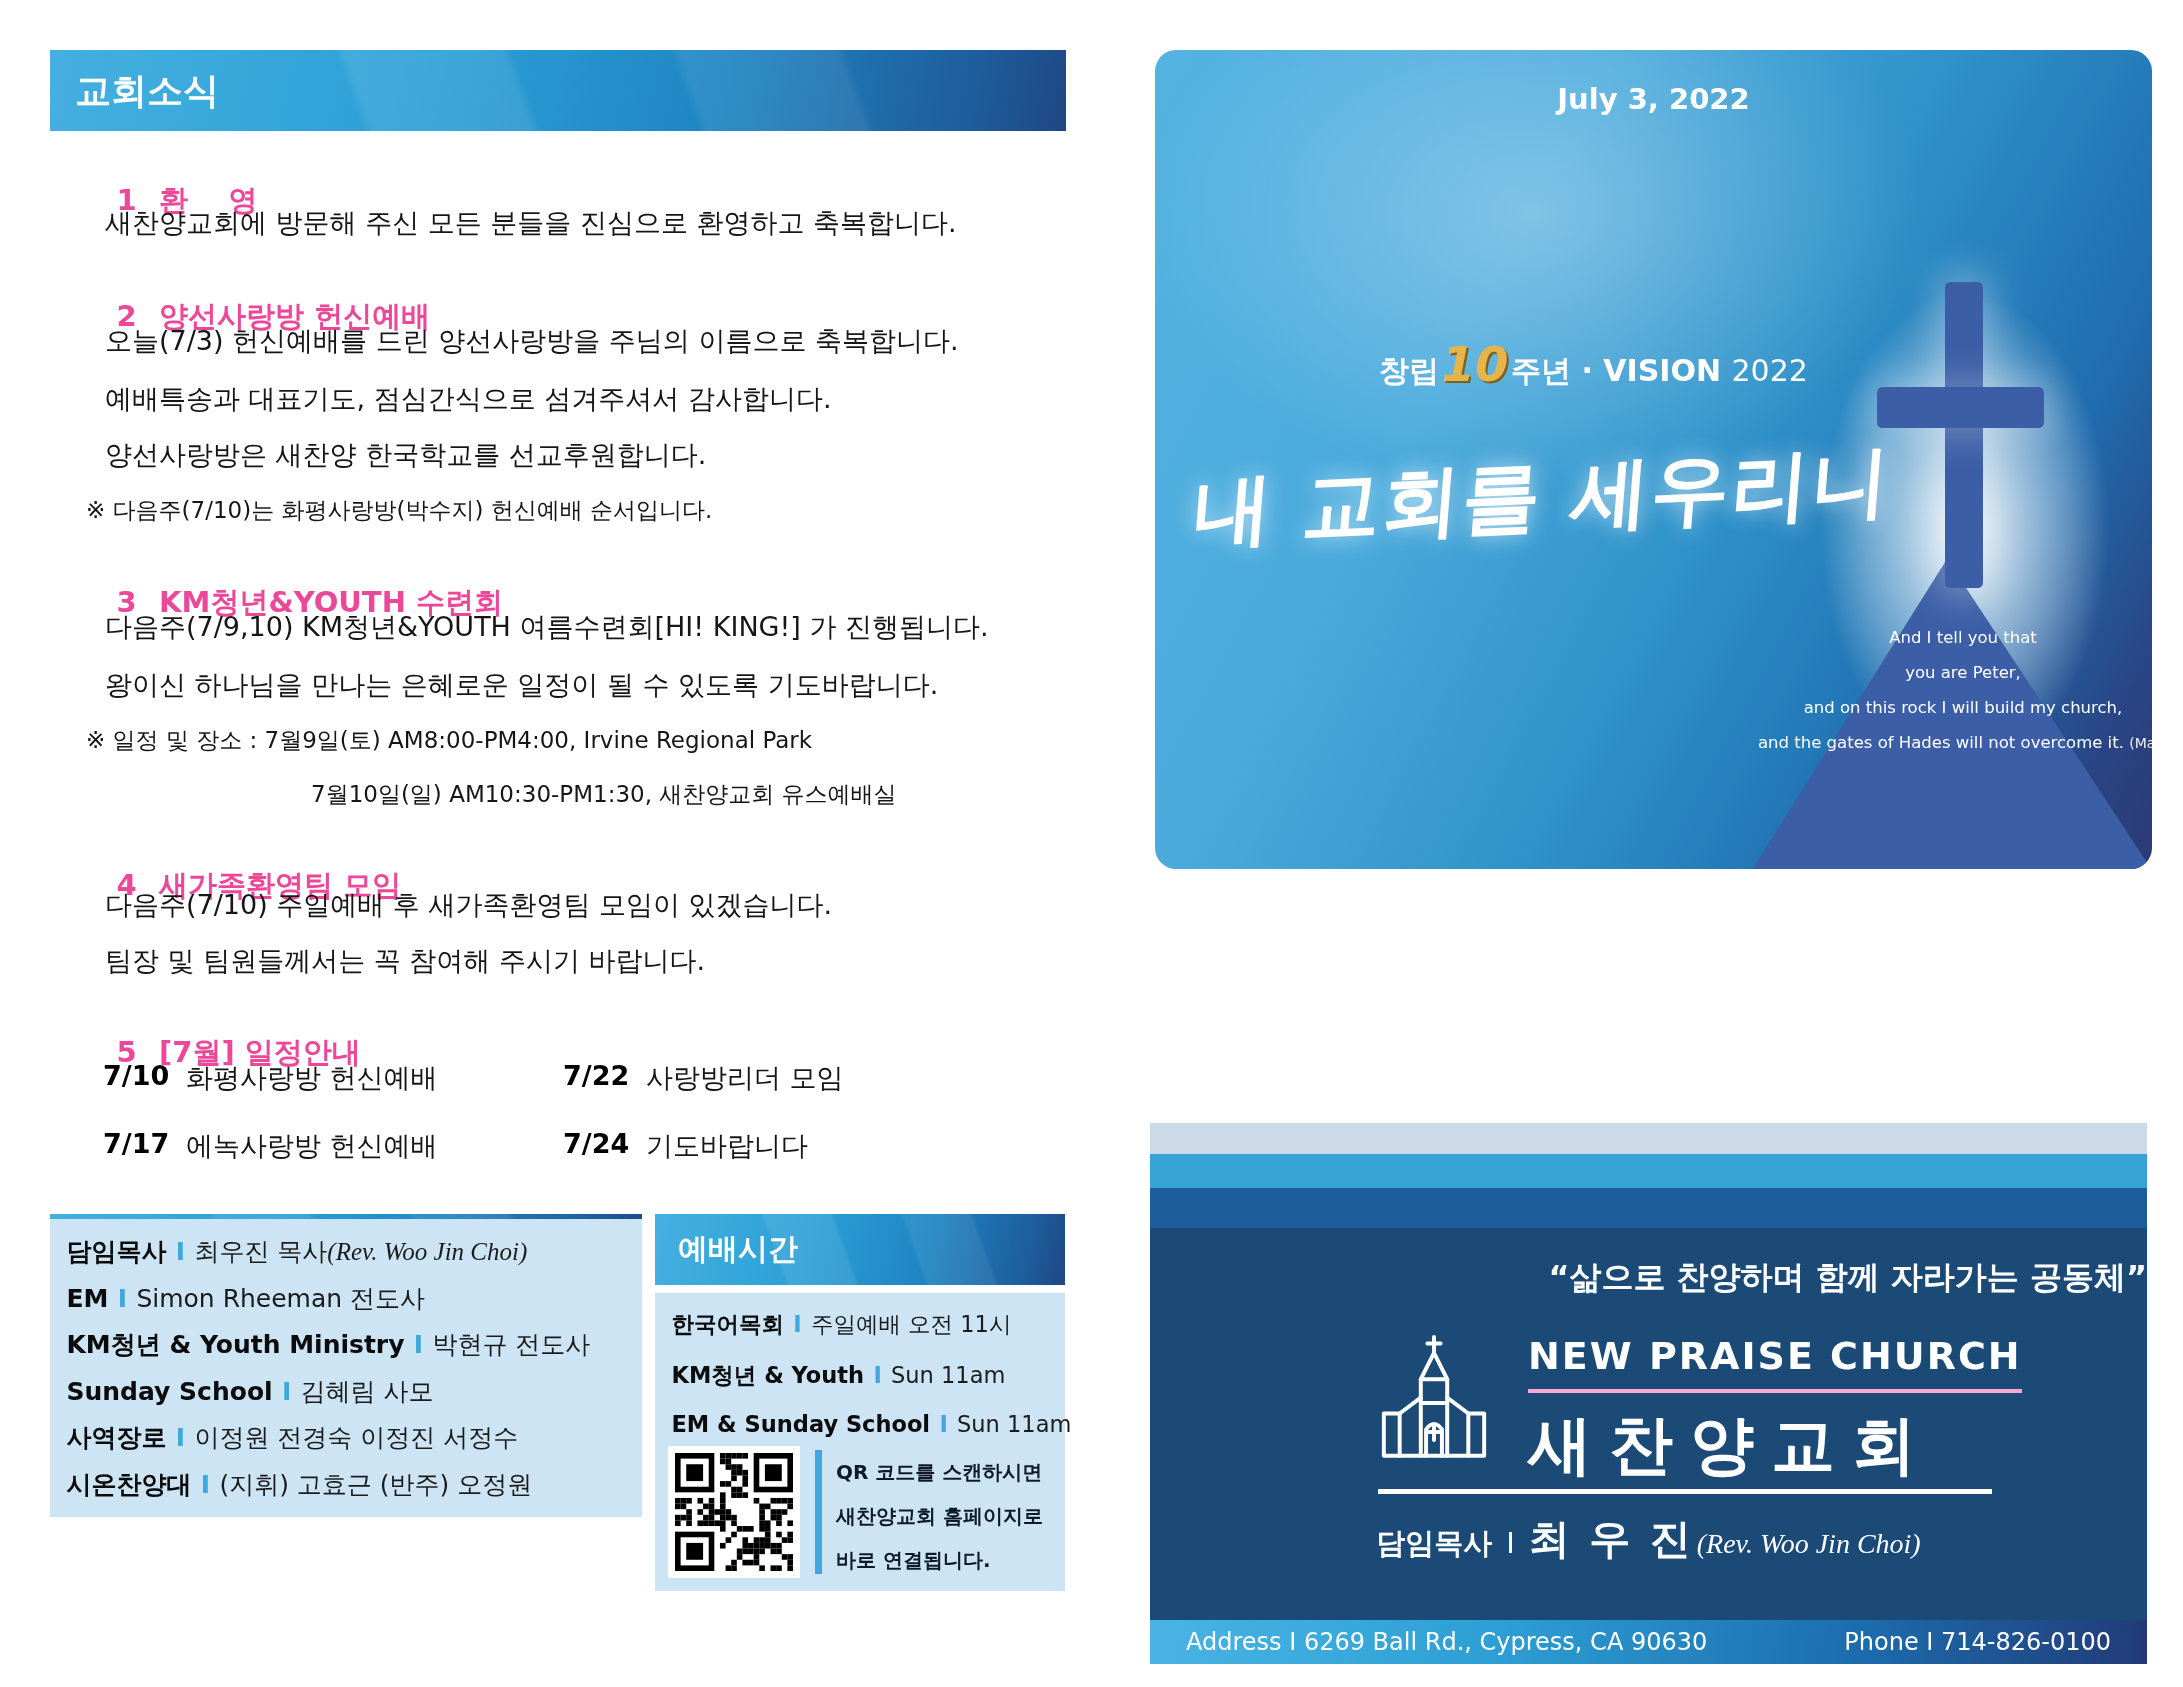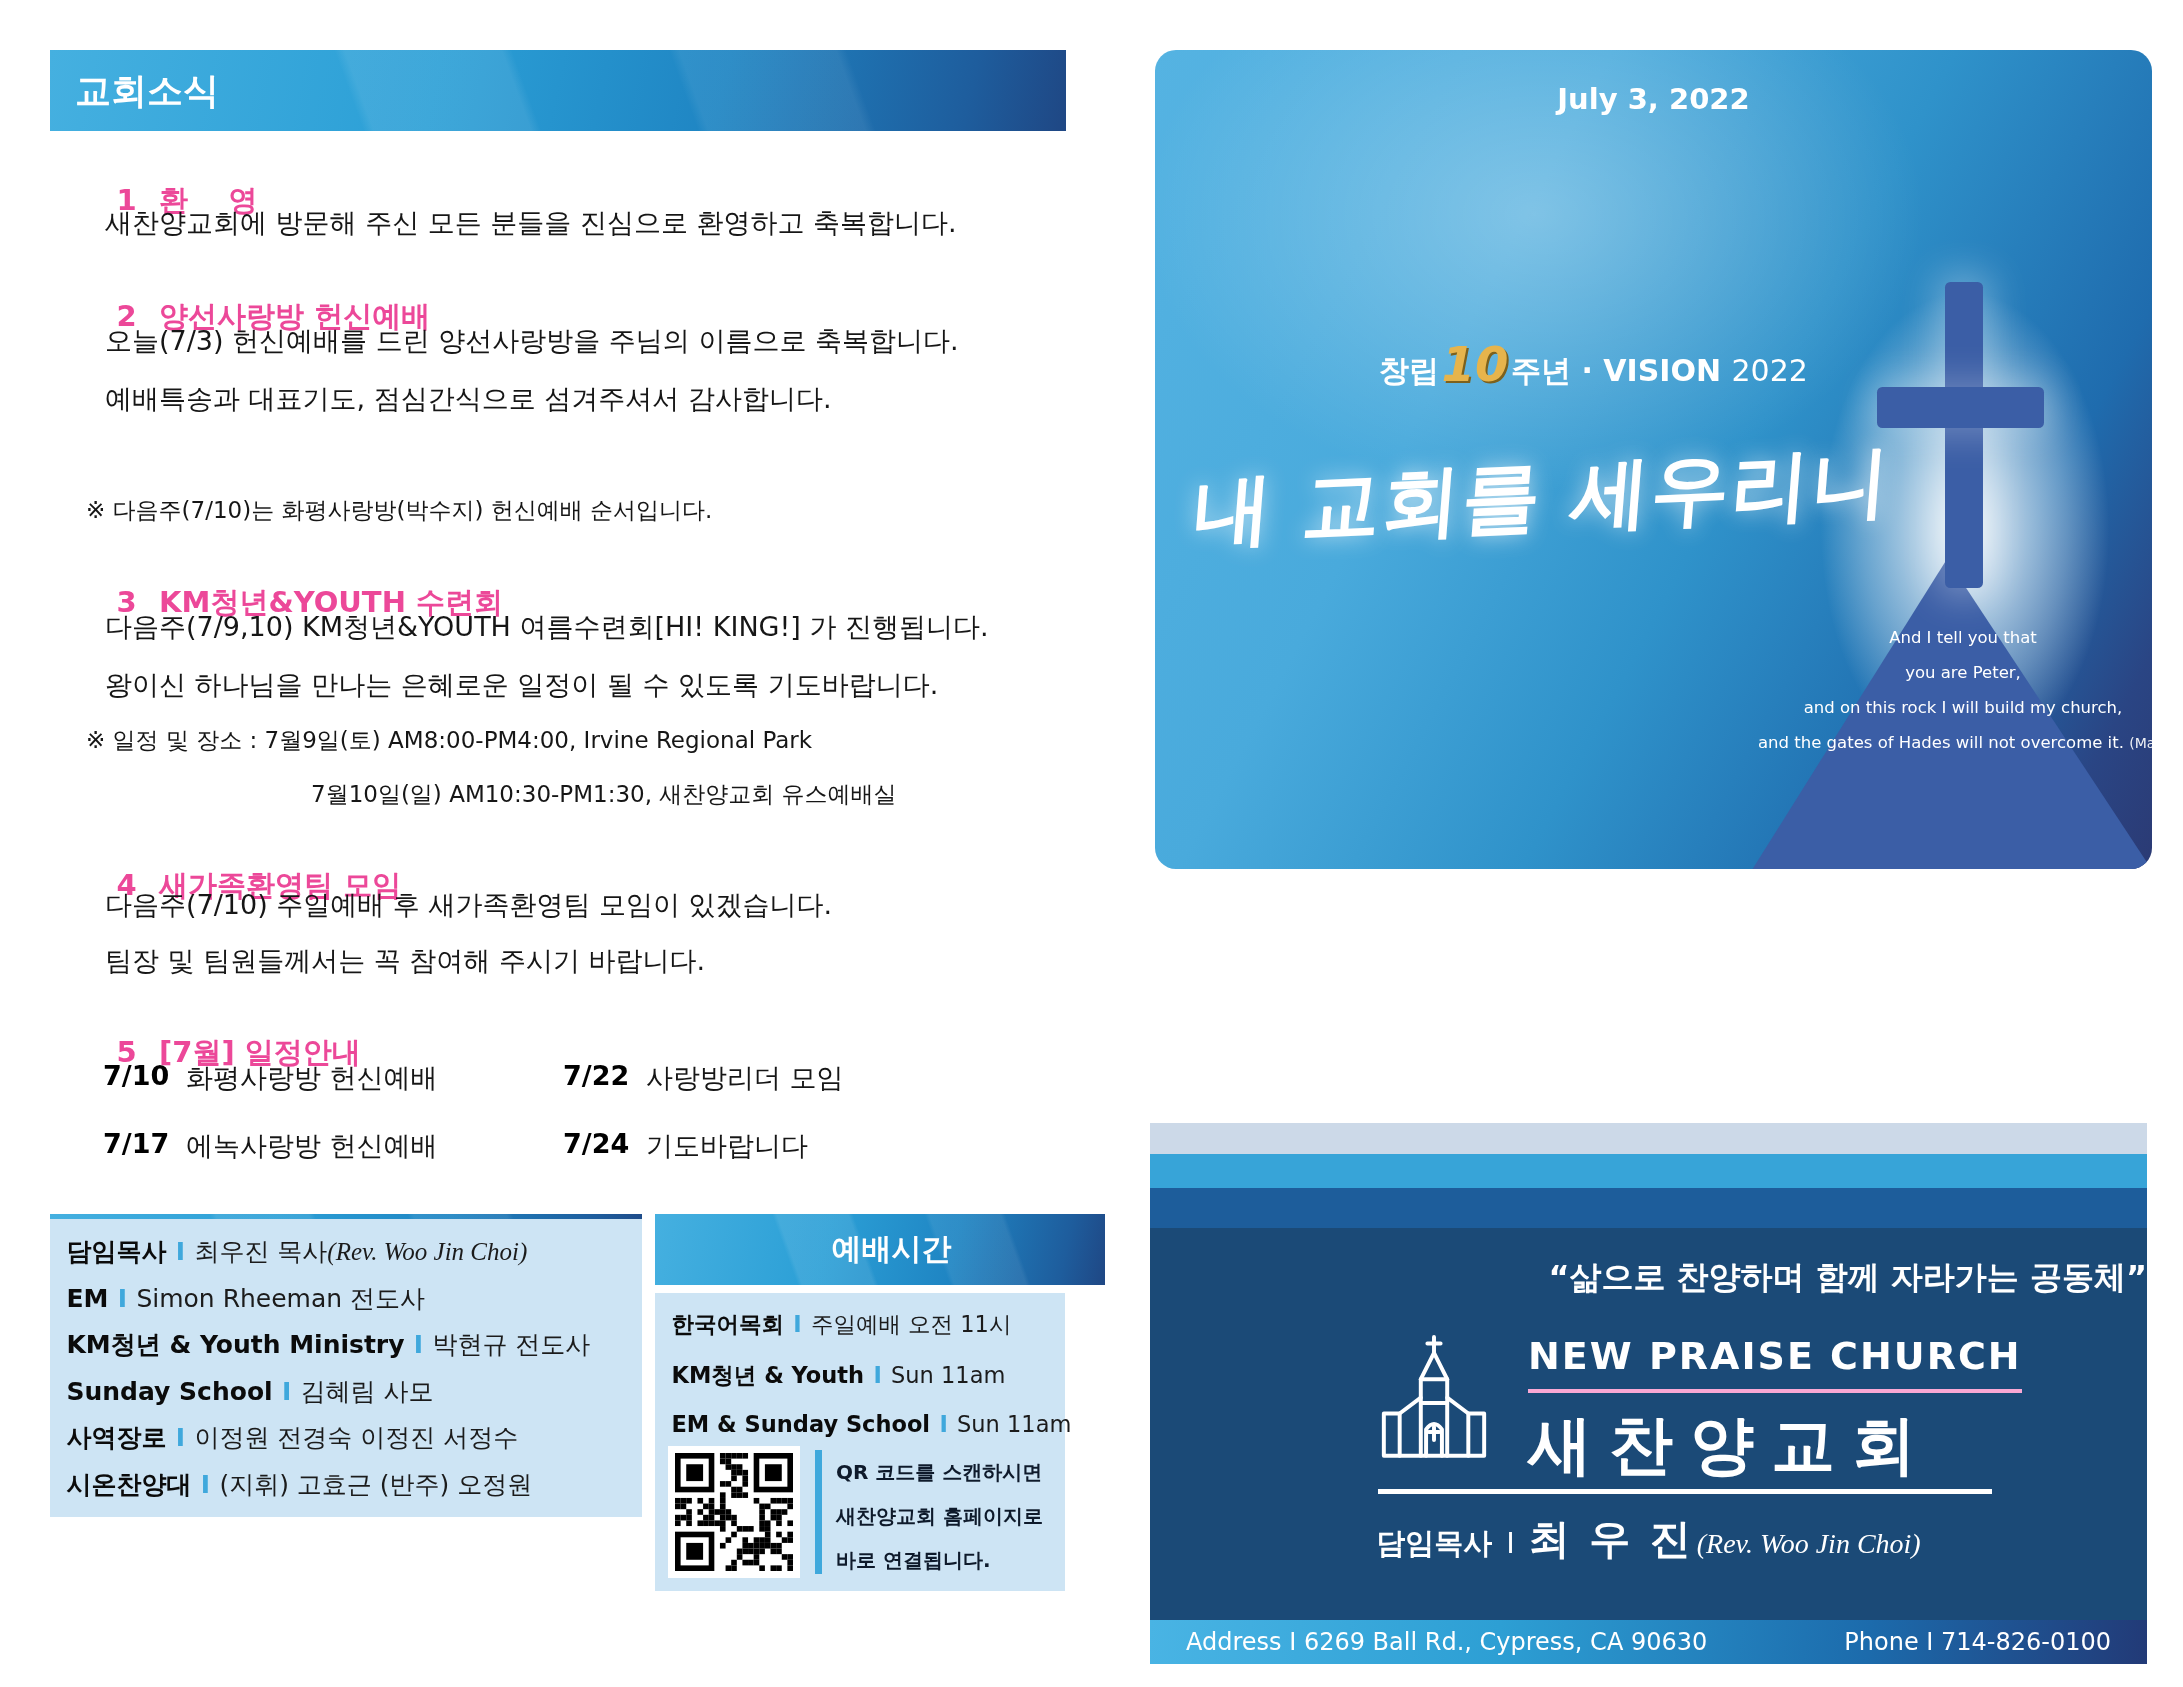--- a/index.html
+++ b/index.html
@@ -106,20 +106,21 @@
   <div class="abs news-title" style="left:76px;top:147px;">
     <span class="num">1</span><span>환    영</span>
   </div>
   <div class="abs news-line" style="left:105px;top:205px;">새찬양교회에 방문해 주신 모든 분들을 진심으로 환영하고 축복합니다.</div>
 
   <div class="abs news-title" style="left:76px;top:263px;">
     <span class="num">2</span><span>양선사랑방 헌신예배</span>
   </div>
   <div class="abs news-line" style="left:105px;top:323px;">오늘(7/3) 헌신예배를 드린 양선사랑방을 주님의 이름으로 축복합니다.</div>
   <div class="abs news-line" style="left:105px;top:381px;">예배특송과 대표기도, 점심간식으로 섬겨주셔서 감사합니다.</div>
+  <div class="abs news-line" style="left:105px;top:437px;">양선사랑방은 새찬양 한국학교를 선교후원합니다.</div>
   <div class="abs news-note" style="left:86px;top:495px;">※ 다음주(7/10)는 화평사랑방(박수지) 헌신예배 순서입니다.</div>
 
   <div class="abs news-title" style="left:76px;top:549px;">
     <span class="num">3</span><span>KM청년&amp;YOUTH 수련회</span>
   </div>
   <div class="abs news-line" style="left:105px;top:609px;">다음주(7/9,10) KM청년&amp;YOUTH 여름수련회[HI! KING!] 가 진행됩니다.</div>
   <div class="abs news-line" style="left:105px;top:667px;">왕이신 하나님을 만나는 은혜로운 일정이 될 수 있도록 기도바랍니다.</div>
   <div class="abs news-note" style="left:86px;top:725px;">※ 일정 및 장소 : 7월9일(토) AM8:00-PM4:00, Irvine Regional Park</div>
   <div class="abs news-note" style="left:311px;top:779px;">7월10일(일) AM10:30-PM1:30, 새찬양교회 유스예배실</div>
 
@@ -162,21 +163,21 @@
       <span class="lbl">Sunday School</span><span class="sep">I</span><span class="val">김혜림 사모</span>
     </div>
     <div class="row svt">
       <span class="lbl">사역장로</span><span class="sep">I</span><span class="val">이정원 전경숙 이정진 서정수</span>
     </div>
     <div class="row svt">
       <span class="lbl">시온찬양대</span><span class="sep">I</span><span class="val">(지휘) 고효근 (반주) 오정원</span>
     </div>
   </div>
 
-  <div class="banner banner-sub" style="left:655px;top:1214px;width:450px;text-align:center;">
+  <div class="banner banner-sub" style="left:655px;top:1214px;width:410px;">
     <span>예배시간</span>
   </div>
   <div class="panel" style="left:655px;top:1293px;width:410px;height:298px;justify-content:flex-start;gap:20px;padding-top:16px;">
     <div class="row wsp">
       <span class="lbl">한국어목회</span><span class="sep">I</span><span class="val">주일예배 오전 11시</span>
     </div>
     <div class="row wsp">
       <span class="lbl">KM청년 &amp; Youth</span><span class="sep">I</span><span class="val">Sun 11am</span>
     </div>
     <div class="row wsp">

